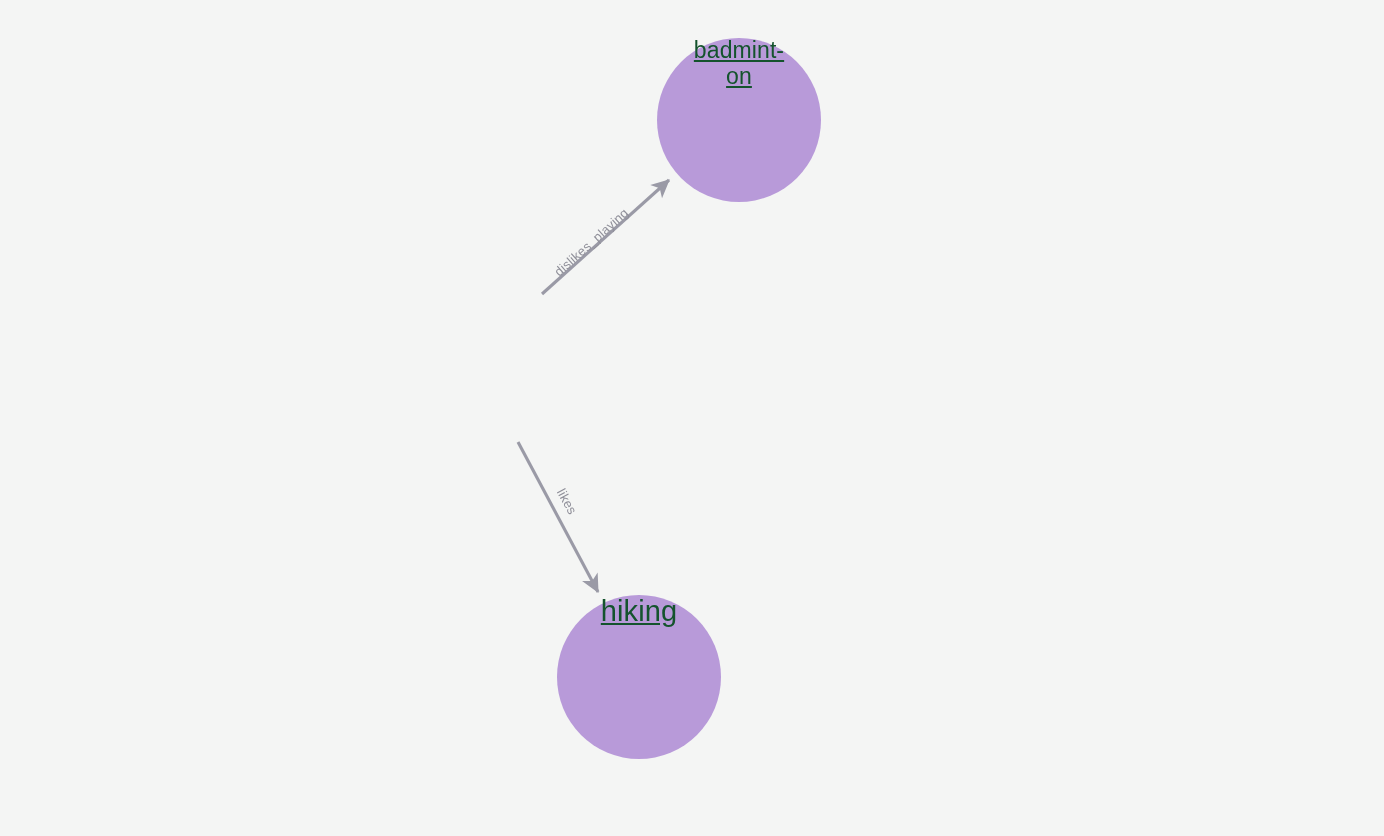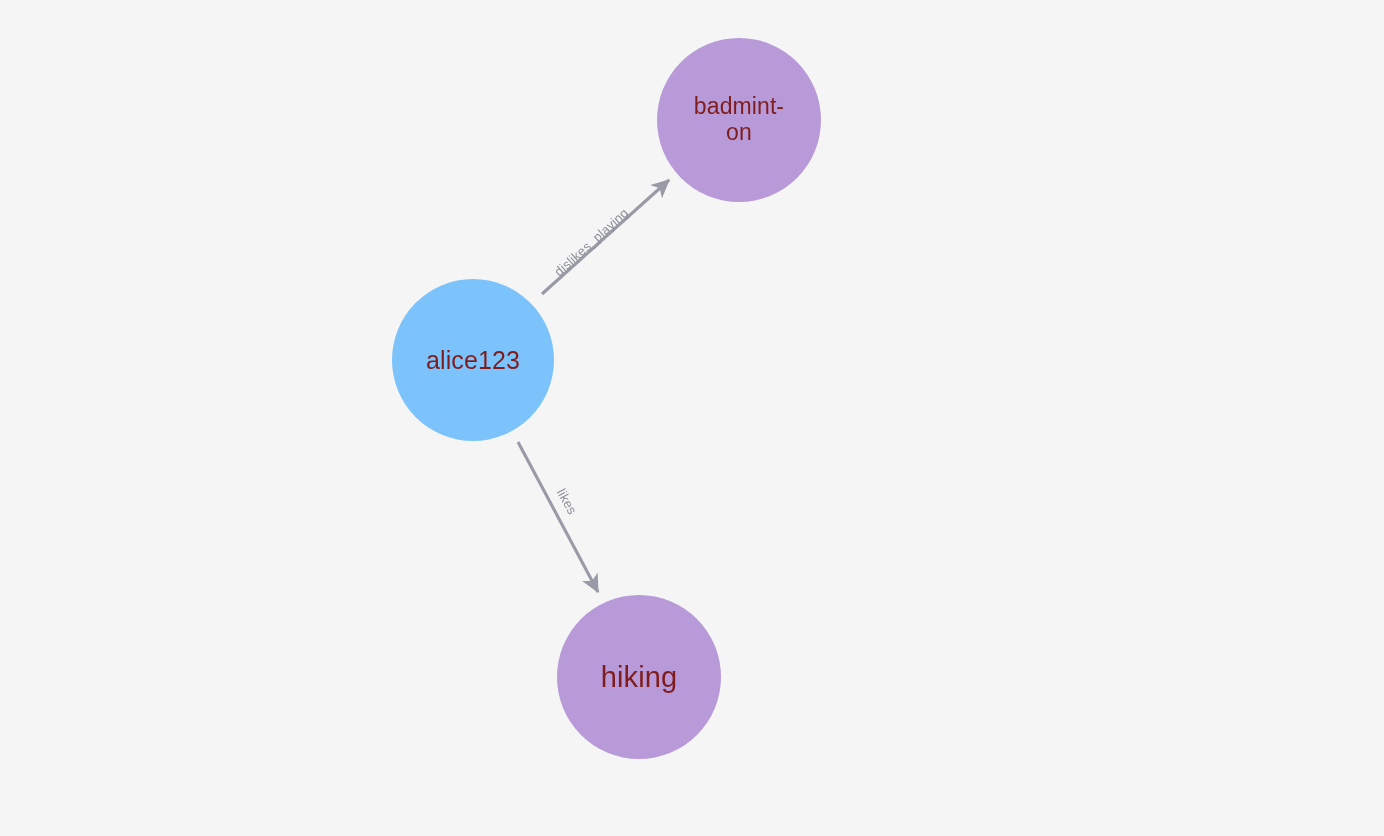--- a/index.html
+++ b/index.html
@@ -23,26 +23,27 @@
     position: absolute;
     left: 0;
     top: 0;
     width: 1384px;
     height: 836px;
   }
   .graph-node {
     position: absolute;
     border-radius: 50%;
     display: flex;
-    align-items: center;
+    align-items: flex-start;
     justify-content: center;
     text-align: center;
     box-sizing: border-box;
     line-height: 1.12;
-    color: #7f1d1d;
+    color: #14532d;
+    text-decoration: underline;
     -webkit-font-smoothing: antialiased;
   }
   .node-label {
     display: block;
     width: 86%;
     white-space: pre-line;
     word-break: break-word;
     letter-spacing: 0.1px;
   }
   .edge-label-text {
@@ -68,23 +69,20 @@
       <line x1="542" y1="294" x2="669" y2="180" stroke="#9a9aa6" stroke-width="3.1" marker-end="url(#arrowhead)"></line>
       <text class="edge-label-text" x="592" y="243" transform="rotate(-41.9 592 243)" text-anchor="middle" dominant-baseline="middle">dislikes_playing</text>
     </g>
 
     <g>
       <line x1="518" y1="442" x2="598" y2="592" stroke="#9a9aa6" stroke-width="3.1" marker-end="url(#arrowhead)"></line>
       <text class="edge-label-text" x="566" y="502" transform="rotate(61.9 566 502)" text-anchor="middle" dominant-baseline="middle">likes</text>
     </g>
   </svg>
 
-  <div class="graph-node" id="node-alice123" style="left:392px; top:279px; width:162px; height:162px; background:#7cc3fb; font-size:25px;">
-    <span class="node-label">alice123</span>
-  </div>
 
   <div class="graph-node" id="node-badminton" style="left:657px; top:38px; width:164px; height:164px; background:#b89ad9; font-size:23px;">
     <span class="node-label">badmint-
 on</span>
   </div>
 
   <div class="graph-node" id="node-hiking" style="left:557px; top:595px; width:164px; height:164px; background:#b89ad9; font-size:29px;">
     <span class="node-label">hiking</span>
   </div>
 

